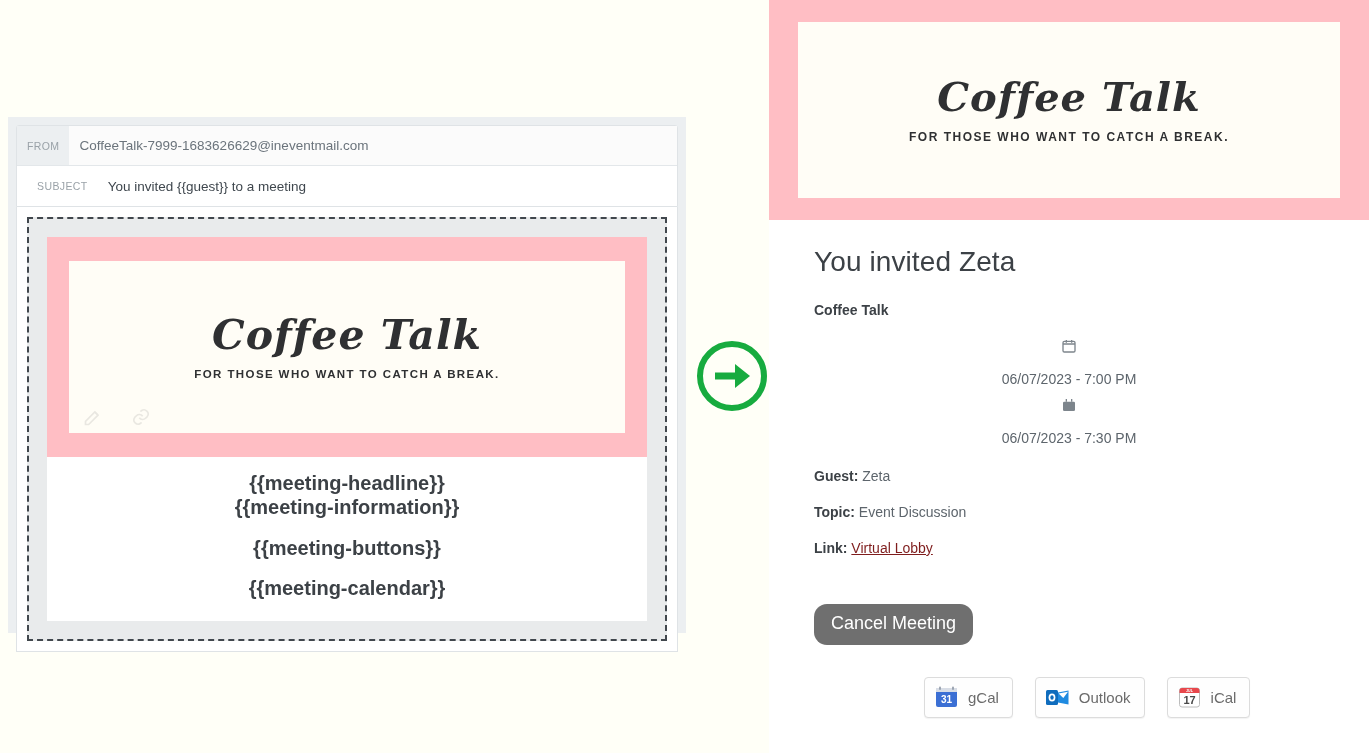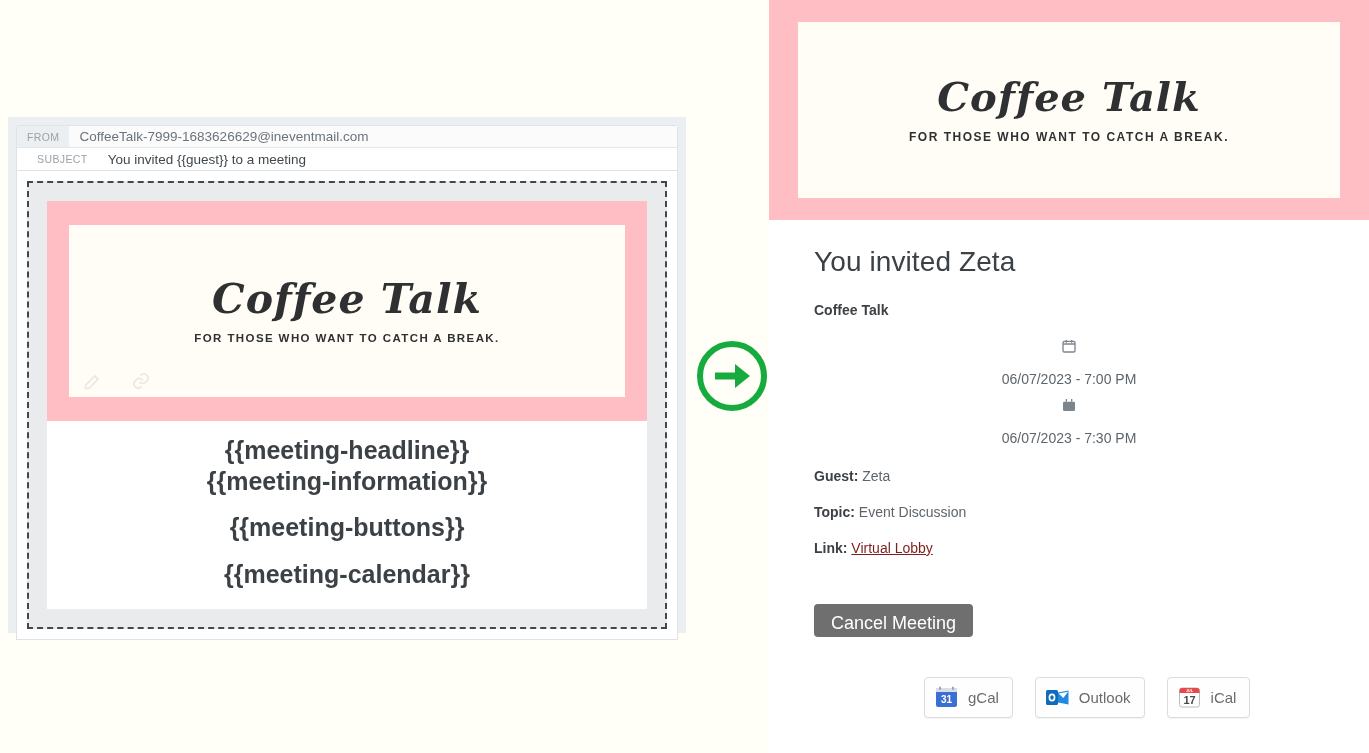--- a/index.html
+++ b/index.html
@@ -33,21 +33,21 @@
   }
   .email-head {
     background: #ffffff;
     border: 1px solid #dfe3e6;
     border-radius: 3px 3px 0 0;
     box-sizing: border-box;
   }
   .head-row {
     display: flex;
     align-items: center;
-    height: 22px;
+    height: 40px;
     border-bottom: 1px solid #e3e7ea;
     box-sizing: border-box;
   }
   .head-row:last-child { border-bottom: none; }
   .head-row.from { background: #fbfbfb; }
   .head-label {
     font-size: 10.5px;
     letter-spacing: .4px;
     color: #9aa2a8;
     background: #eceff1;
@@ -125,21 +125,21 @@
   }
   .hover-tools svg { display: block; }
 
   
   .tokens {
     background: #ffffff;
     padding: 14px 10px 20px;
     text-align: center;
   }
   .token {
-    font-size: 25px;
+    font-size: 20px;
     font-weight: bold;
     color: #3c4146;
     line-height: 1.22;
   }
   .token.gap { margin-top: 16px; }
 
   
   .arrow-wrap {
     position: absolute;
     left: 695px;
@@ -211,24 +211,24 @@
   .pv-link {
     color: #7f1d1d;
     text-decoration: underline;
   }
   .cancel-btn {
     display: inline-block;
     margin-top: 28px;
     background: #6f6f6f;
     color: #ffffff;
     border: none;
-    border-radius: 4px;
+    border-radius: 13px;
     font-size: 18px;
     font-family: "Liberation Sans", sans-serif;
-    padding: 9px 17px 3px;
+    padding: 9px 17px 11px;
     cursor: pointer;
   }
   .cal-row {
     position: absolute;
     left: 155px;
     top: 677px;
     display: flex;
     gap: 22px;
   }
   .cal-btn {

